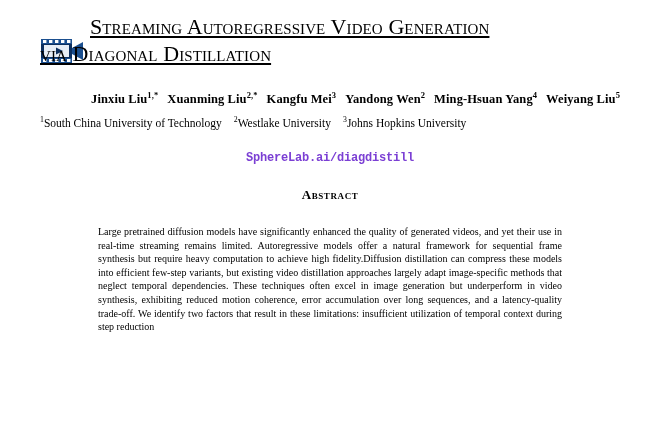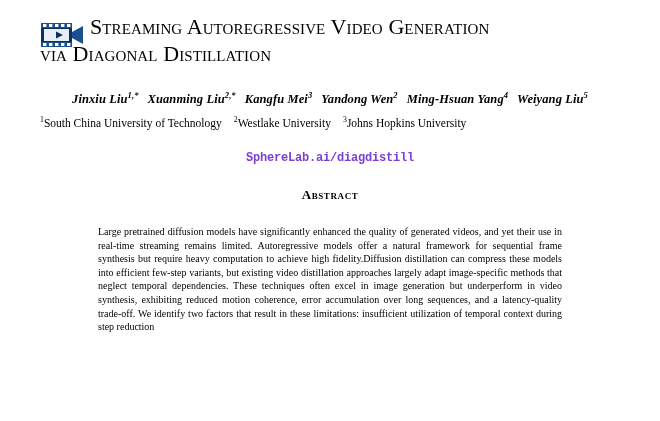--- a/index.html
+++ b/index.html
@@ -18,21 +18,22 @@
     position: relative;
     width: 660px;
     height: 421px;
     box-sizing: border-box;
     padding: 14px 40px 0 40px;
   }
 
   
   .title-row {
     display: flex;
-    align-items: flex-start;
+    align-items: flex-end;
+    text-decoration: underline;
   }
   .logo {
     width: 44px;
     height: 34px;
     flex: 0 0 44px;
     margin-top: 4px;
     margin-right: 6px;
   }
   .title-text {
     flex: 1 1 auto;
@@ -46,25 +47,24 @@
   .title-line1 {
     white-space: nowrap;
   }
   .title-line2 {
     margin-left: -50px;
   }
 
   
   .authors {
     margin-top: 22px;
-    text-align: center;
+    text-align: right;
     font-size: 12.5px;
     font-weight: bold;
     letter-spacing: 0.1px;
-    font-style: italic;
   }
   .authors .sep {
     display: inline-block;
     width: 9px;
   }
   sup {
     font-size: 0.68em;
     vertical-align: super;
     font-weight: normal;
   }

